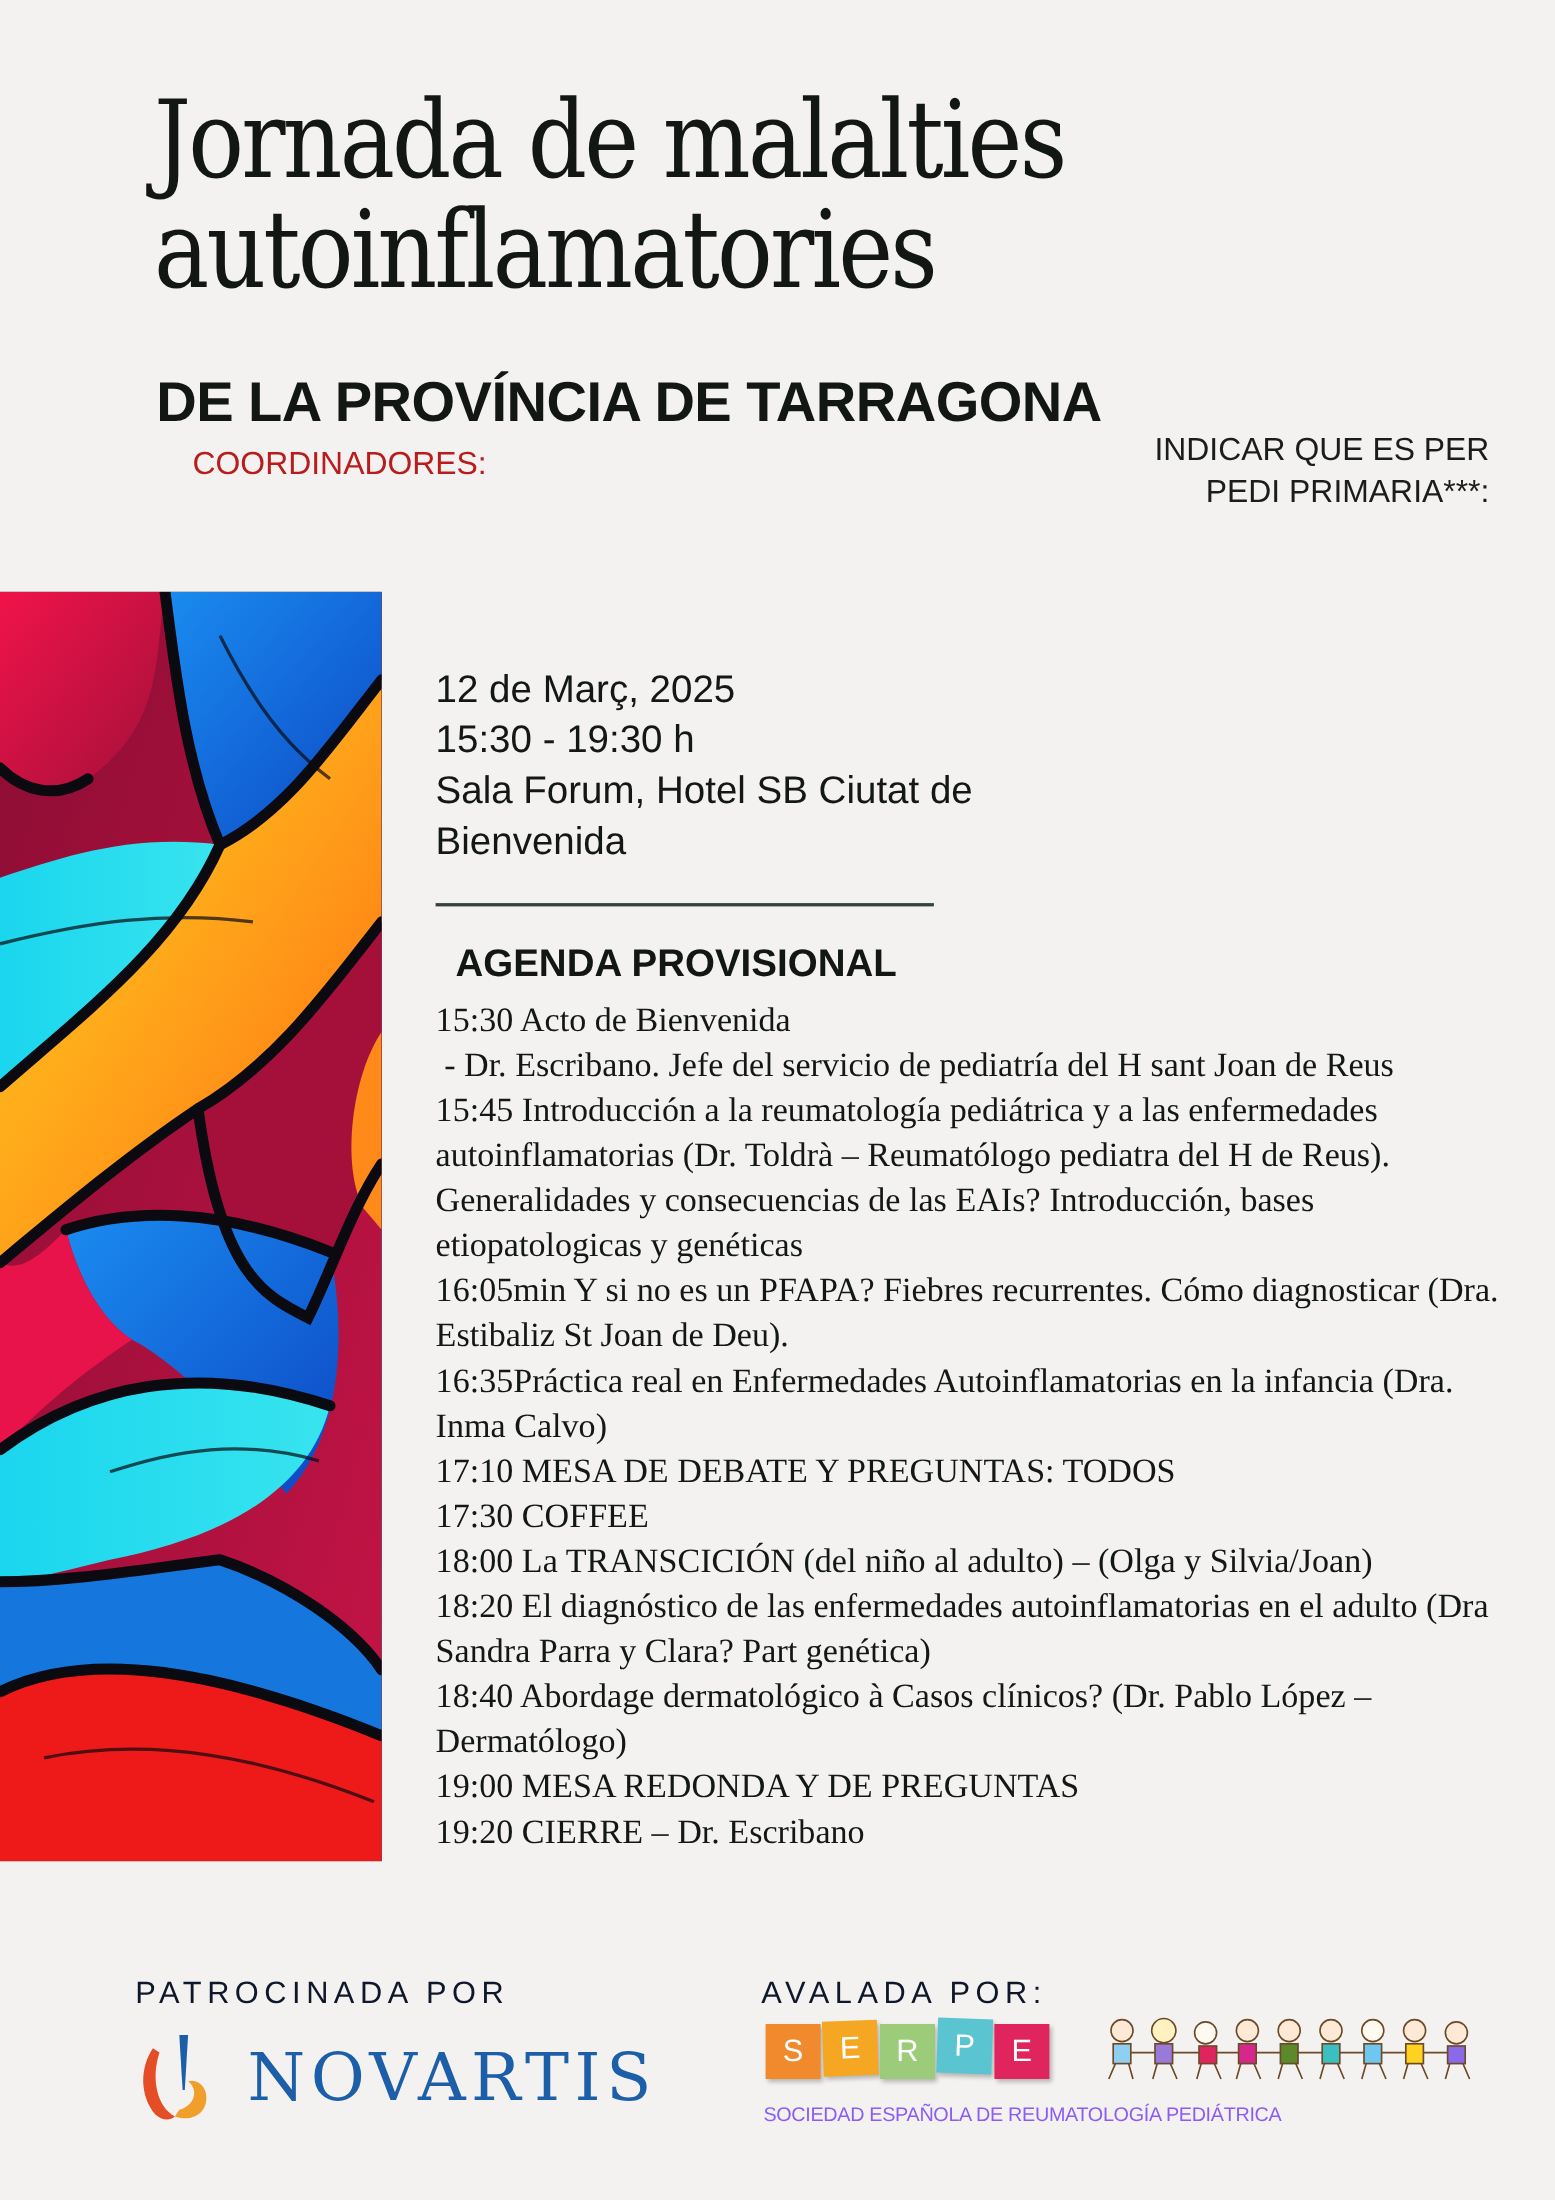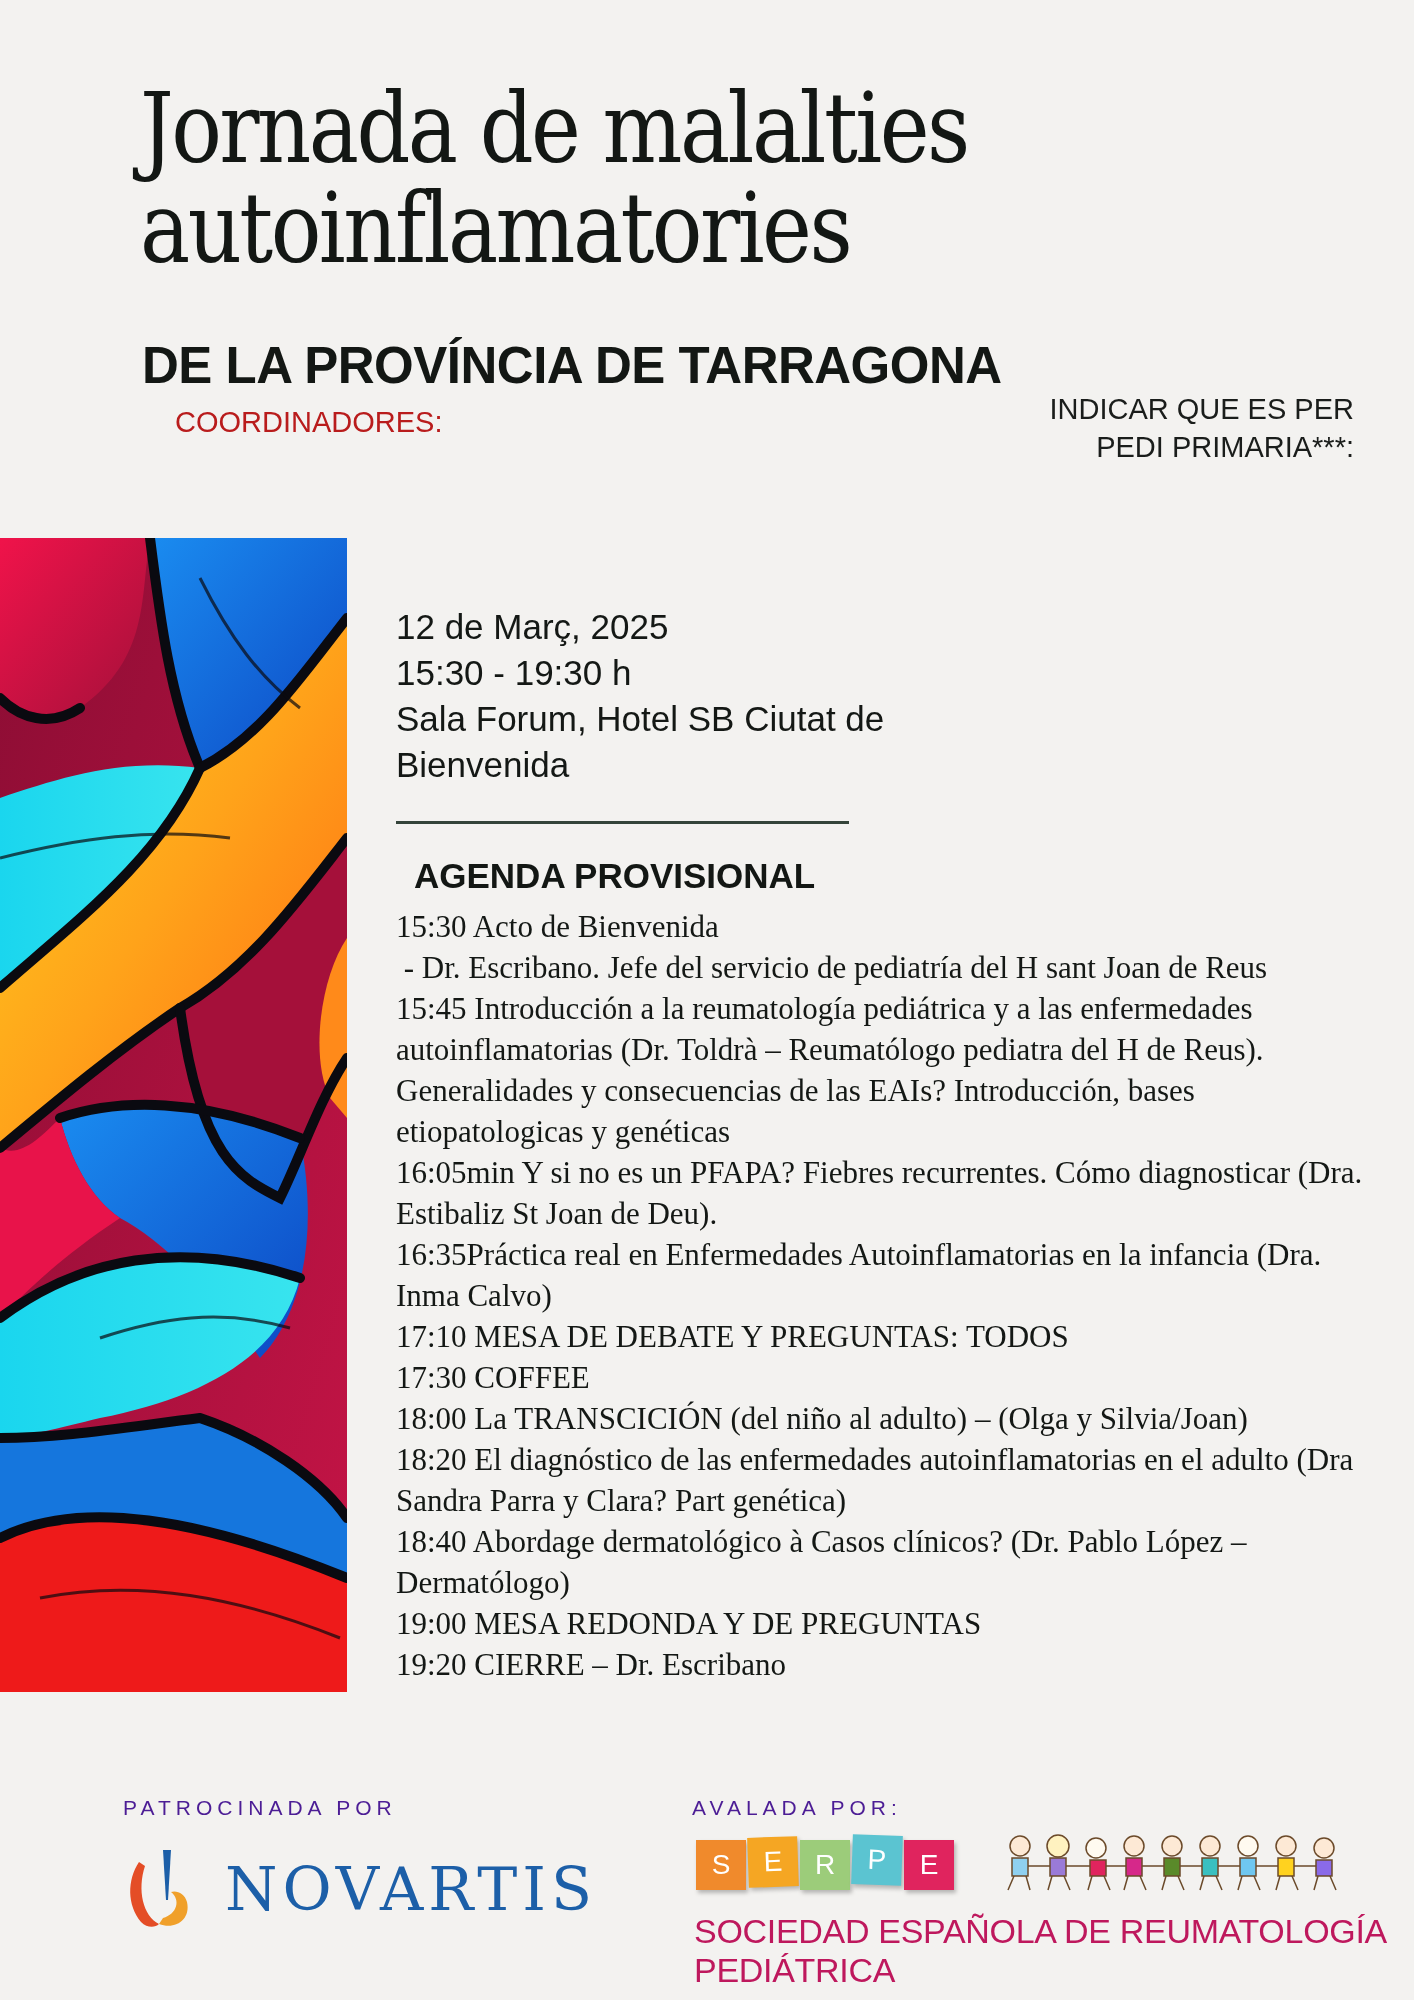--- a/index.html
+++ b/index.html
@@ -24,37 +24,37 @@
   .art {
     left:0; top:538px; width:347px; height:1154px; overflow:hidden;
     background:#1a1a2a;
   }
   .info { left:396px; top:604px; font-size:35px; line-height:46px; color:#141815; }
   .info div { white-space:nowrap; }
   .divider { left:396px; top:821px; width:453px; height:3px; background:#34443a; }
   .agenda-title { left:414px; top:856px; font-weight:bold; font-size:35px; color:#131714; }
   .agenda { left:396px; top:906px; width:985px; font-size:31px; line-height:41px; color:#141815; }
   .agenda div { margin:0;font-family:Liberation Serif, serif; }
-  .footer-label { font-size:21px; letter-spacing:5px; color:#4c1d95; }
+  .footer-label { font-size:28px; letter-spacing:5px; color:#0f172a; }
   .patro { left:123px; top:1796px; }
   .avalada { left:692px; top:1796px; }
   .novartis { left:125px; top:1850px; width:450px; height:80px; }
   .nov-word {
     position:absolute; left:100px; top:4px; font-family:"DejaVu Serif", serif;
     font-size:60px; letter-spacing:5px; color:#1c5fa8;
   }
   .serpe { left:696px; top:1840px; width:270px; height:60px; }
   .serpe-tile {
     position:absolute; top:0; width:50px; height:50px; color:#fff;
     font-size:28px; text-align:center; line-height:50px;
     box-shadow:2px 3px 4px rgba(0,0,0,0.25);
   }
   .kids { left:1000px; top:1828px; width:360px; height:70px; }
   .serpe-name {
-    left:694px; top:1912px; font-size:34px; font-weight:normal; color:#be185d;
+    left:694px; top:1912px; font-size:18px; font-weight:normal; color:#8b5cf6;
     letter-spacing:-0.3px;
   }
 </style>
 </head>
 <body>
 
 <div class="abs title">
   <div>Jornada de malalties</div>
   <div>autoinflamatories</div>
 </div>

